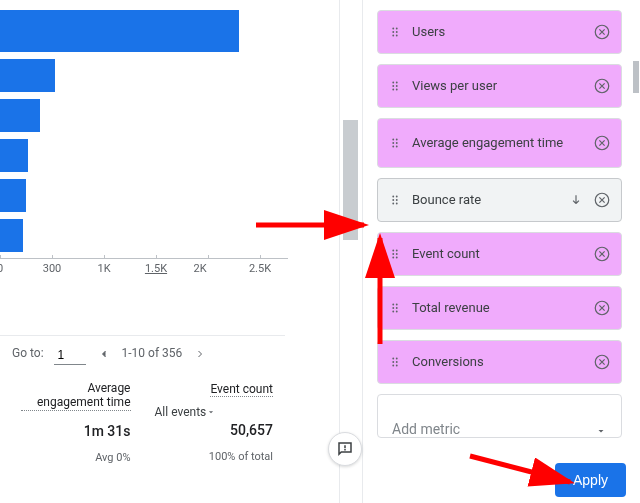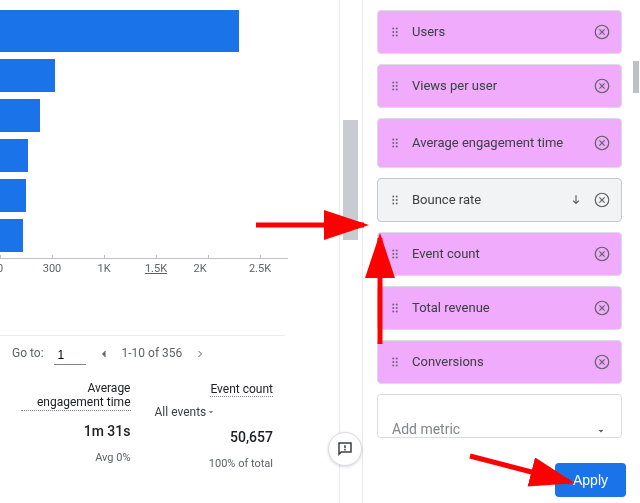--- a/index.html
+++ b/index.html
@@ -330,21 +330,21 @@
         <div class="delta">Avg 0%</div>
       </div>
       <div class="col">
         <span class="hdr">Event count</span>
         <div class="sub">
           <span>All events</span>
           <svg width="10" height="10" viewBox="0 0 24 24">
               <path d="M7 10l5 5 5-5z" fill="#5f6368"></path>
             </svg>
         </div>
-        <div class="val" style="margin-top:10px">50,657</div>
+        <div class="val" style="margin-top:3px">50,657</div>
         <div class="delta">100% of total</div>
       </div>
     </div>
   </div>
 
 </div>
 
 <div class="mid-scroll"></div>
 
 <div class="panel">

